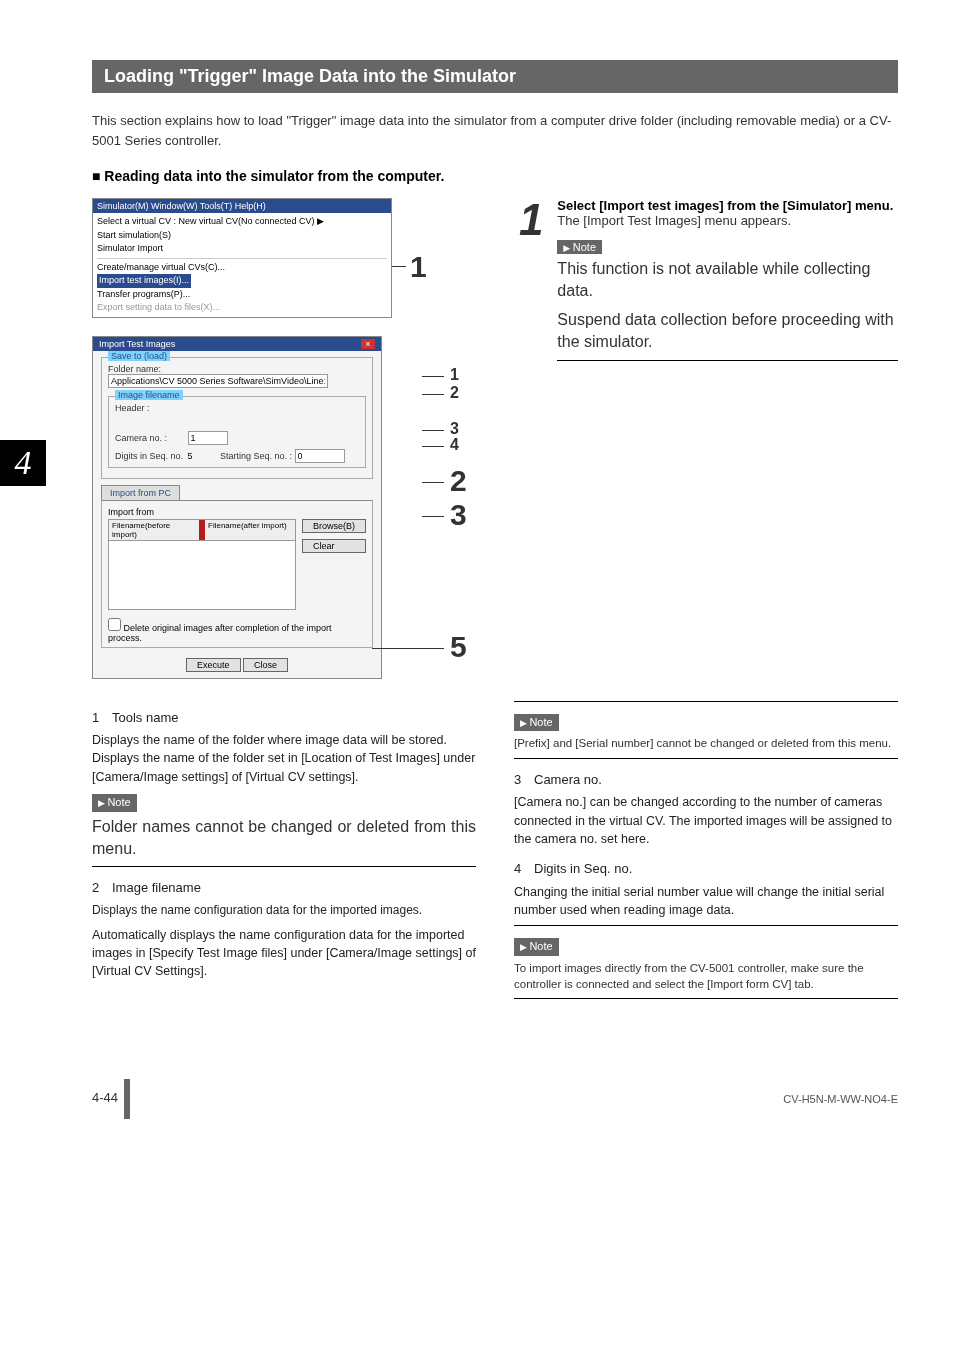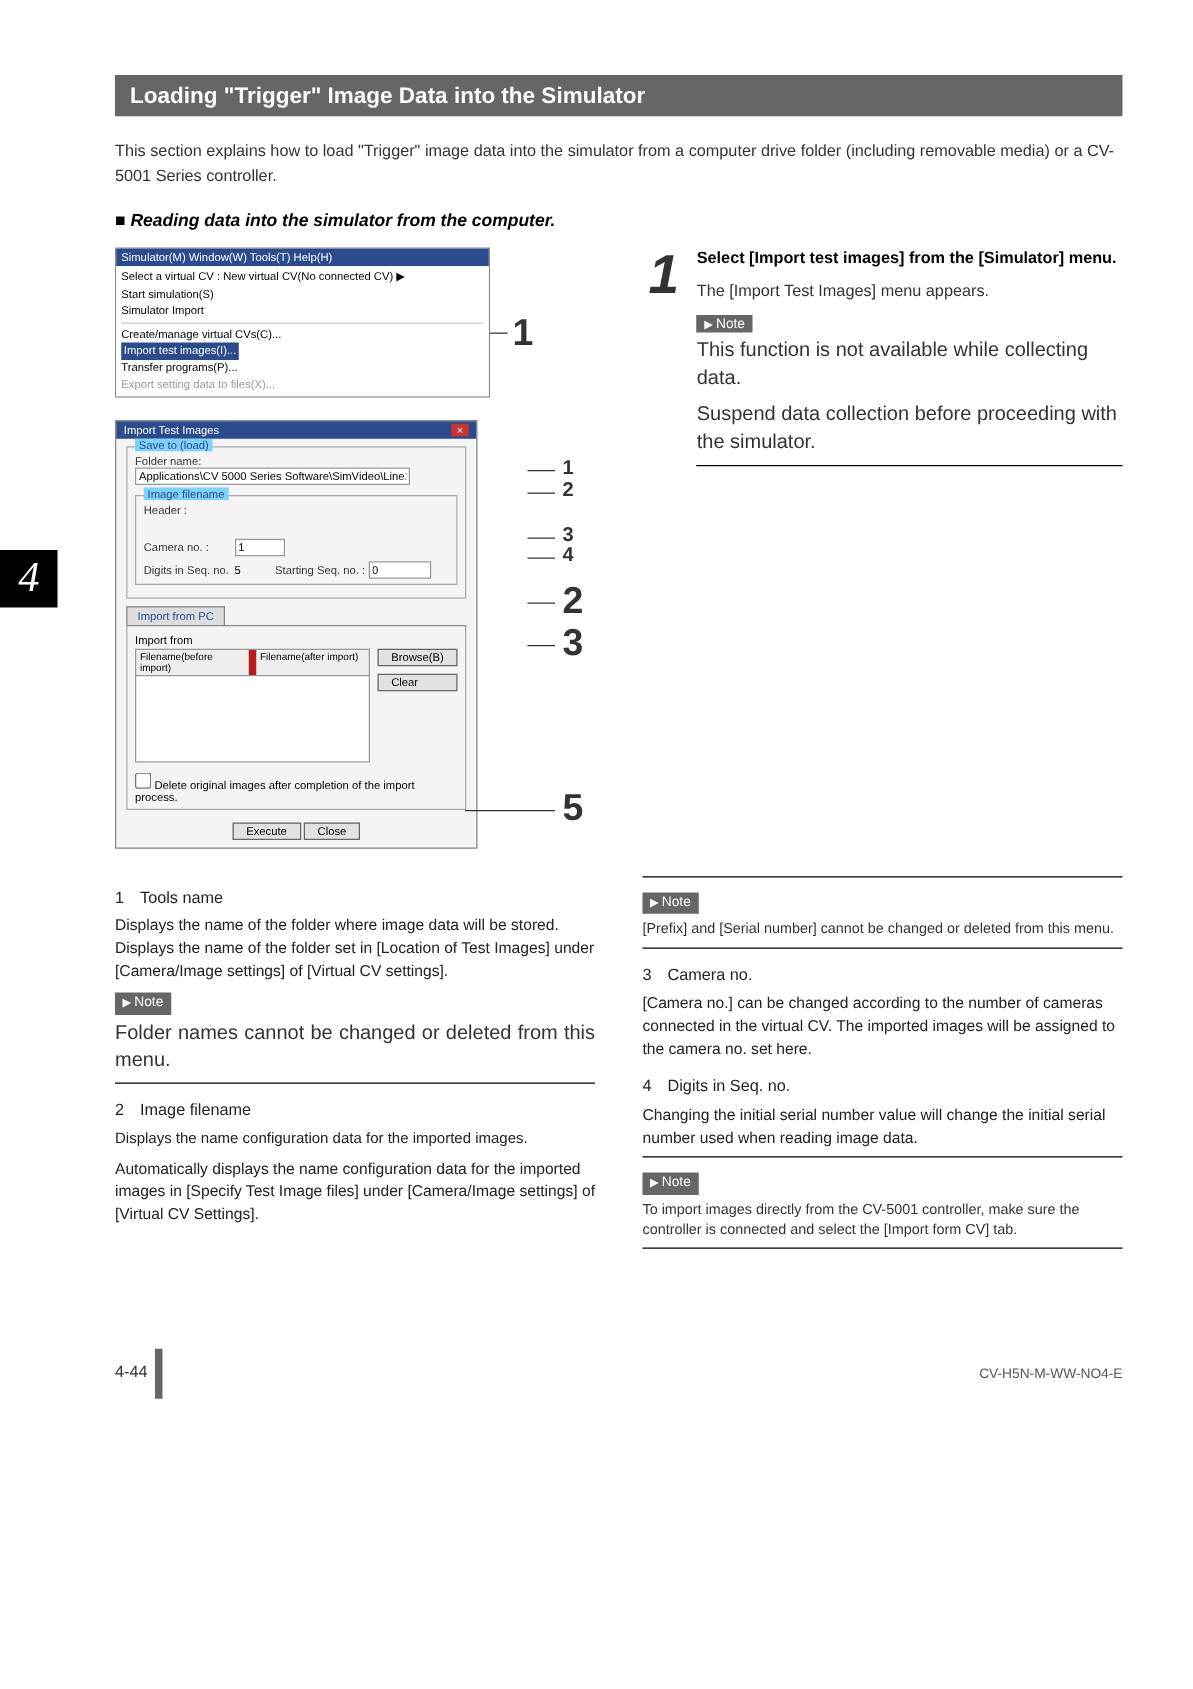--- a/index.html
+++ b/index.html
@@ -9,21 +9,21 @@
     position: absolute; left: 0; top: 440px;
     width: 46px; height: 46px; background: #000; color: #fff;
     display: flex; align-items: center; justify-content: center;
     font-family: Georgia, serif; font-size: 34px; font-style: italic;
   }
   .section-bar {
     background: #666; color: #fff; font-size: 18px; font-weight: bold;
     padding: 6px 12px; margin: 0 0 18px 56px;
   }
   .intro { font-size: 13px; line-height: 1.5; margin: 0 0 18px 56px; color: #333; }
-  .subhead { font-weight: bold; font-size: 14px; margin: 0 0 14px 56px; font-style: italic; }
+  .subhead { font-weight: bold; font-size: 14px; margin: 0 0 14px 56px; }
   .subhead::before { content: "■ "; }
   .two-col { display: flex; gap: 40px; margin-left: 56px; }
   .left-col { flex: 0 0 48%; }
   .right-col { flex: 1; }
 
   
   .shot { border: 1px solid #888; background: #f4f4f4; font-size: 9px; position: relative; margin-bottom: 18px; }
   .shot .menubar { background: #2a4b8d; color: #fff; padding: 2px 4px; }
   .shot .menuitems { background: #fff; color: #000; padding: 2px 4px; line-height: 1.5; }
   .shot .hl { background: #2a4b8d; color: #fff; padding: 0 2px; display: inline-block; }
@@ -48,21 +48,21 @@
   .lead-label { position:absolute; font-weight:bold; }
 
   
   .step { display: flex; gap: 14px; }
   .stepnum {
     font-family: Arial, sans-serif; font-weight: bold; font-style: italic;
     font-size: 44px; line-height: 1; color: #333;
     flex: 0 0 auto;
   }
   .step-body { flex: 1; font-size: 13px; }
-  .step-title { font-weight: bold; margin-bottom: 12px; }
+  .step-title { font-weight: bold; margin-bottom: 0; }
   .step-text { margin-bottom: 10px; color:#333; }
 
   .note-label {
     display: inline-block; background: #666; color: #fff;
     font-size: 11px; padding: 1px 6px; margin: 2px 0 4px;
   }
   .note-label::before { content: "▶ "; font-size: 9px; }
   .note-text { font-size: 16px; color: #333; margin-bottom: 6px; line-height:1.4; }
   .note-rule { border-top: 1px solid #000; margin: 6px 0 10px; }
 

